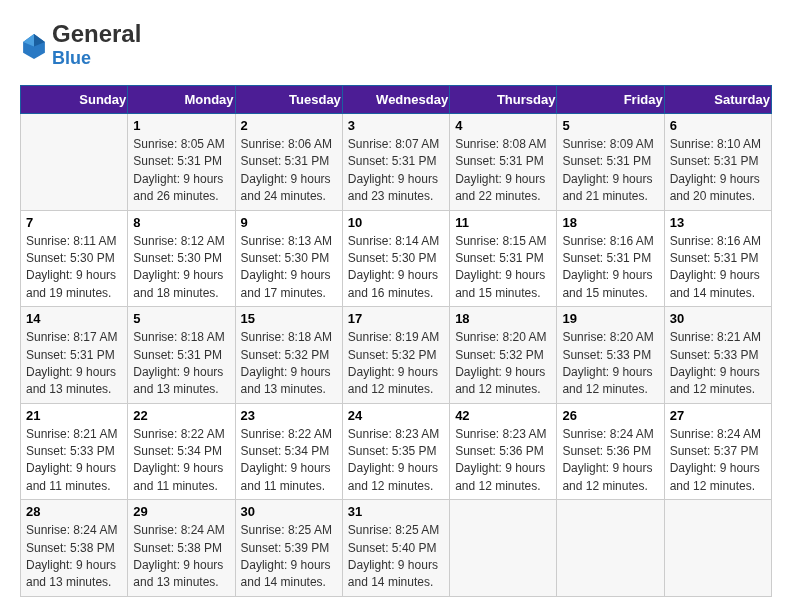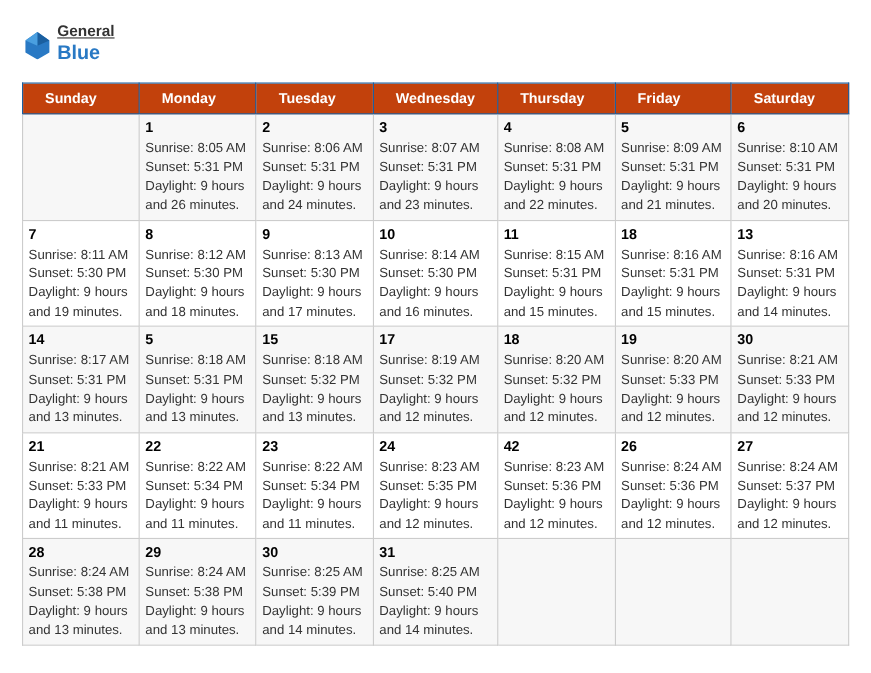--- a/index.html
+++ b/index.html
@@ -36,24 +36,24 @@
     .location {
       font-size: 16px;
       color: #555;
     }
     table {
       width: 100%;
       border-collapse: collapse;
       font-size: 11px;
     }
     thead tr th {
-      background-color: #c2410c;
+      background-color: #4c1d95;
       color: #fff;
-      padding: 6px 20px;
-      text-align: left;
+      padding: 6px 1px;
+      text-align: right;
       font-size: 13px;
       font-weight: bold;
       border: 1px solid #1a5fa0;
     }
     tbody tr td {
       border: 1px solid #ccc;
       vertical-align: top;
       padding: 4px 5px;
       min-height: 70px;
       height: 80px;
@@ -81,21 +81,21 @@
 <body>
 
 <div class="header">
   <div class="logo">
     <svg class="logo-icon" viewBox="0 0 36 36">
       <polygon points="18,4 32,14 32,28 18,36 4,28 4,14" fill="#2979c4"></polygon>
       <polygon points="18,4 32,14 18,20" fill="#1a5fa0"></polygon>
       <polygon points="18,4 4,14 18,20" fill="#4a9fe0"></polygon>
     </svg>
     <div>
-      <span style="font-size:14px;font-weight:bold;color:#333;text-decoration:underline;">General</span><br>
+      <span style="font-size:24px;font-weight:bold;color:#333;">General</span><br>
       <span style="font-size:18px;font-weight:bold;color:#2979c4;">Blue</span>
     </div>
   </div>
   <div class="title-block">
     <div class="month-year"></div>
     <div class="location"></div>
   </div>
 </div>
 
 <table>

